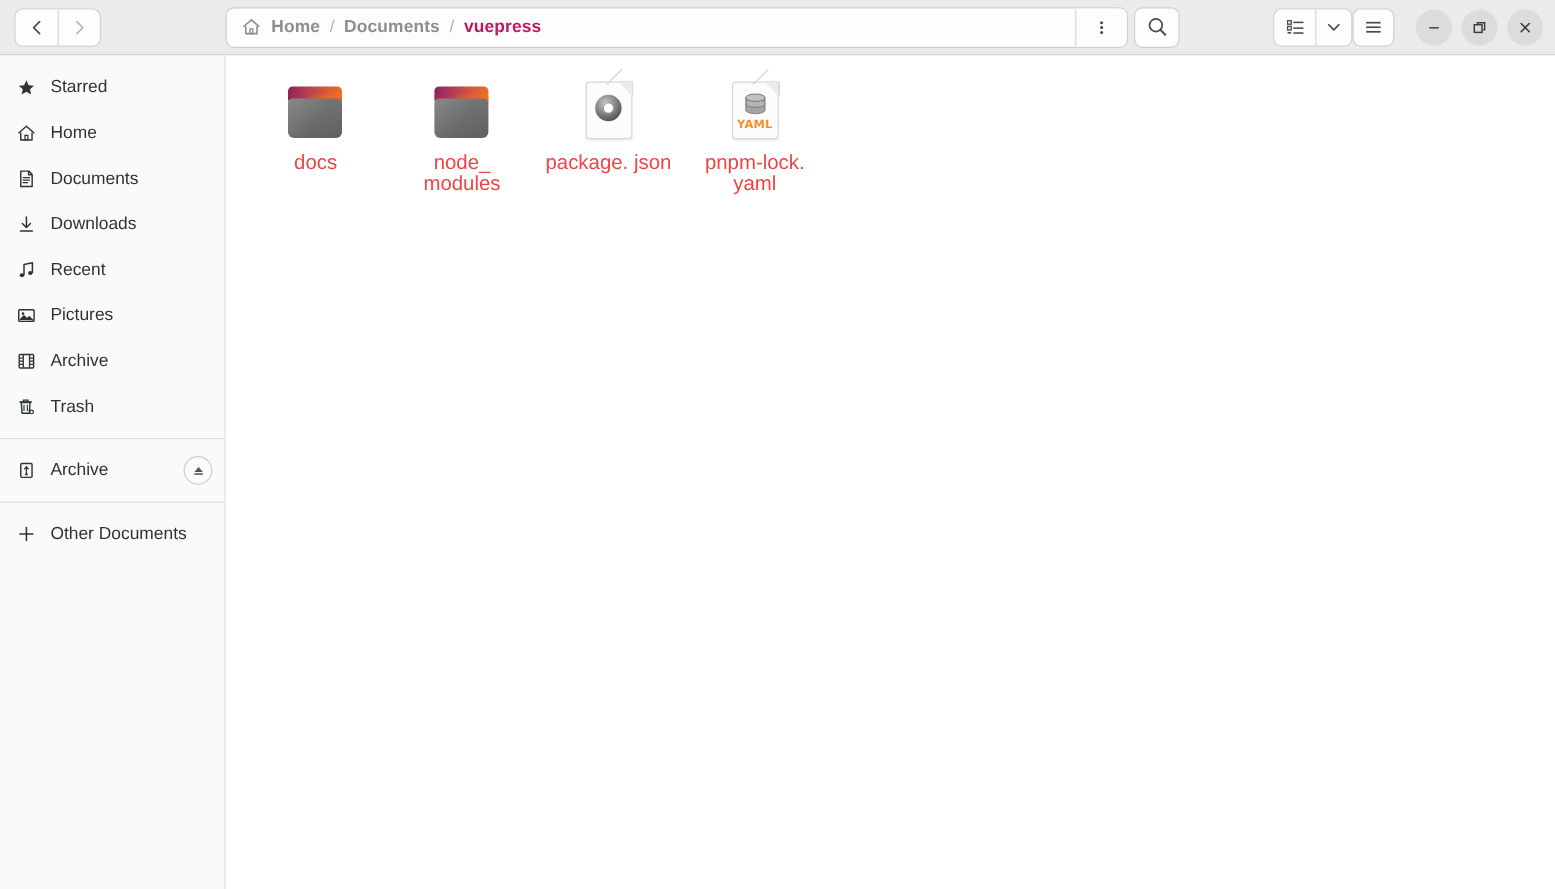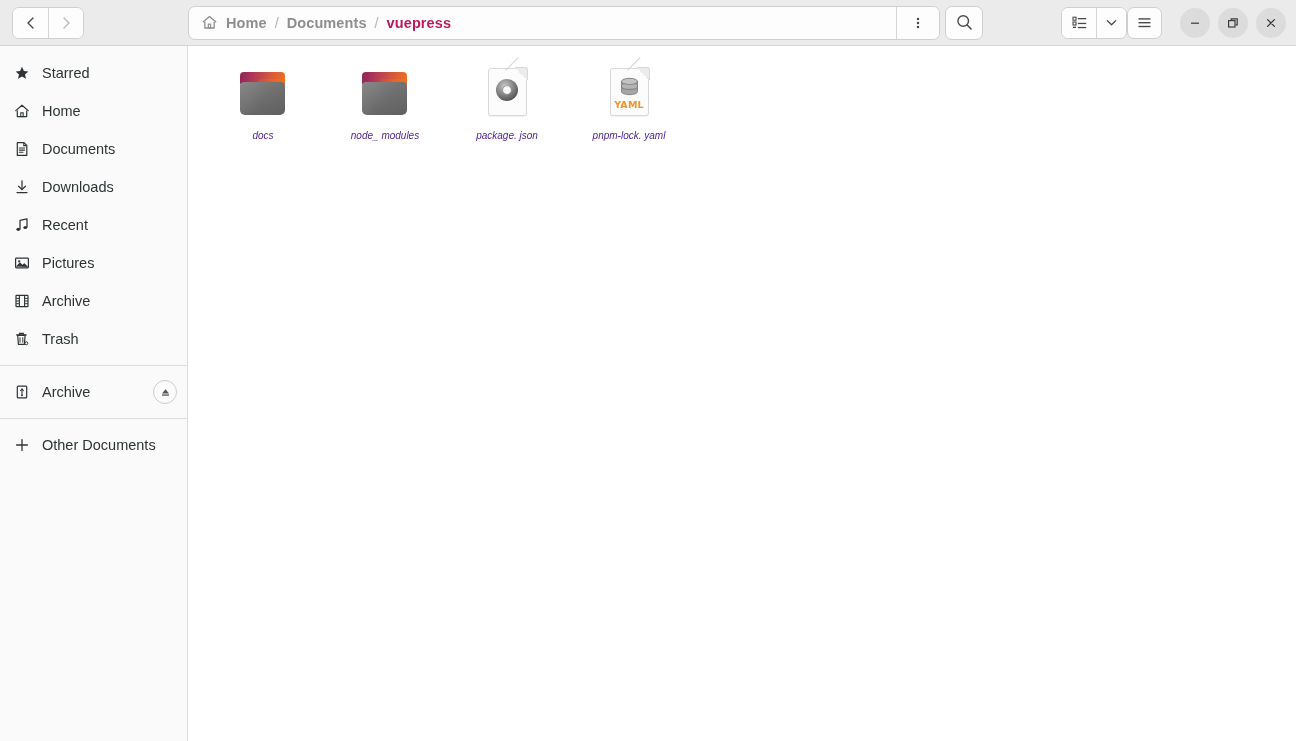--- a/index.html
+++ b/index.html
@@ -149,26 +149,25 @@
     overflow: hidden;
   }
   .file {
     width: 122px;
     padding: 4px 6px 6px 6px;
     display: flex; flex-direction: column; align-items: center;
     text-align: center;
   }
   .file .ico { height: 52px; display: flex; align-items: flex-end; justify-content: center; margin-bottom: 12px;}
   .file .name {
-    font-size: 10px;
-    color: #4c1d95;
+    font-size: 17px;
+    color: #ef4444;
     line-height: 16.5px;
     word-break: break-word;
     max-width: 112px;
-    font-style: italic;
   }
 
   
   .folder { position: relative; width: 48px; height: 44px; }
   .folder .tab {
     position: absolute; left: 1px; top: 0; width: 45px; height: 12px;
     border-radius: 4px 4px 0 0;
     background: linear-gradient(100deg, #8e2456 0%, #a8325b 22%, #d1543f 62%, #f2701e 100%);
   }
   .folder .tabnotch {

